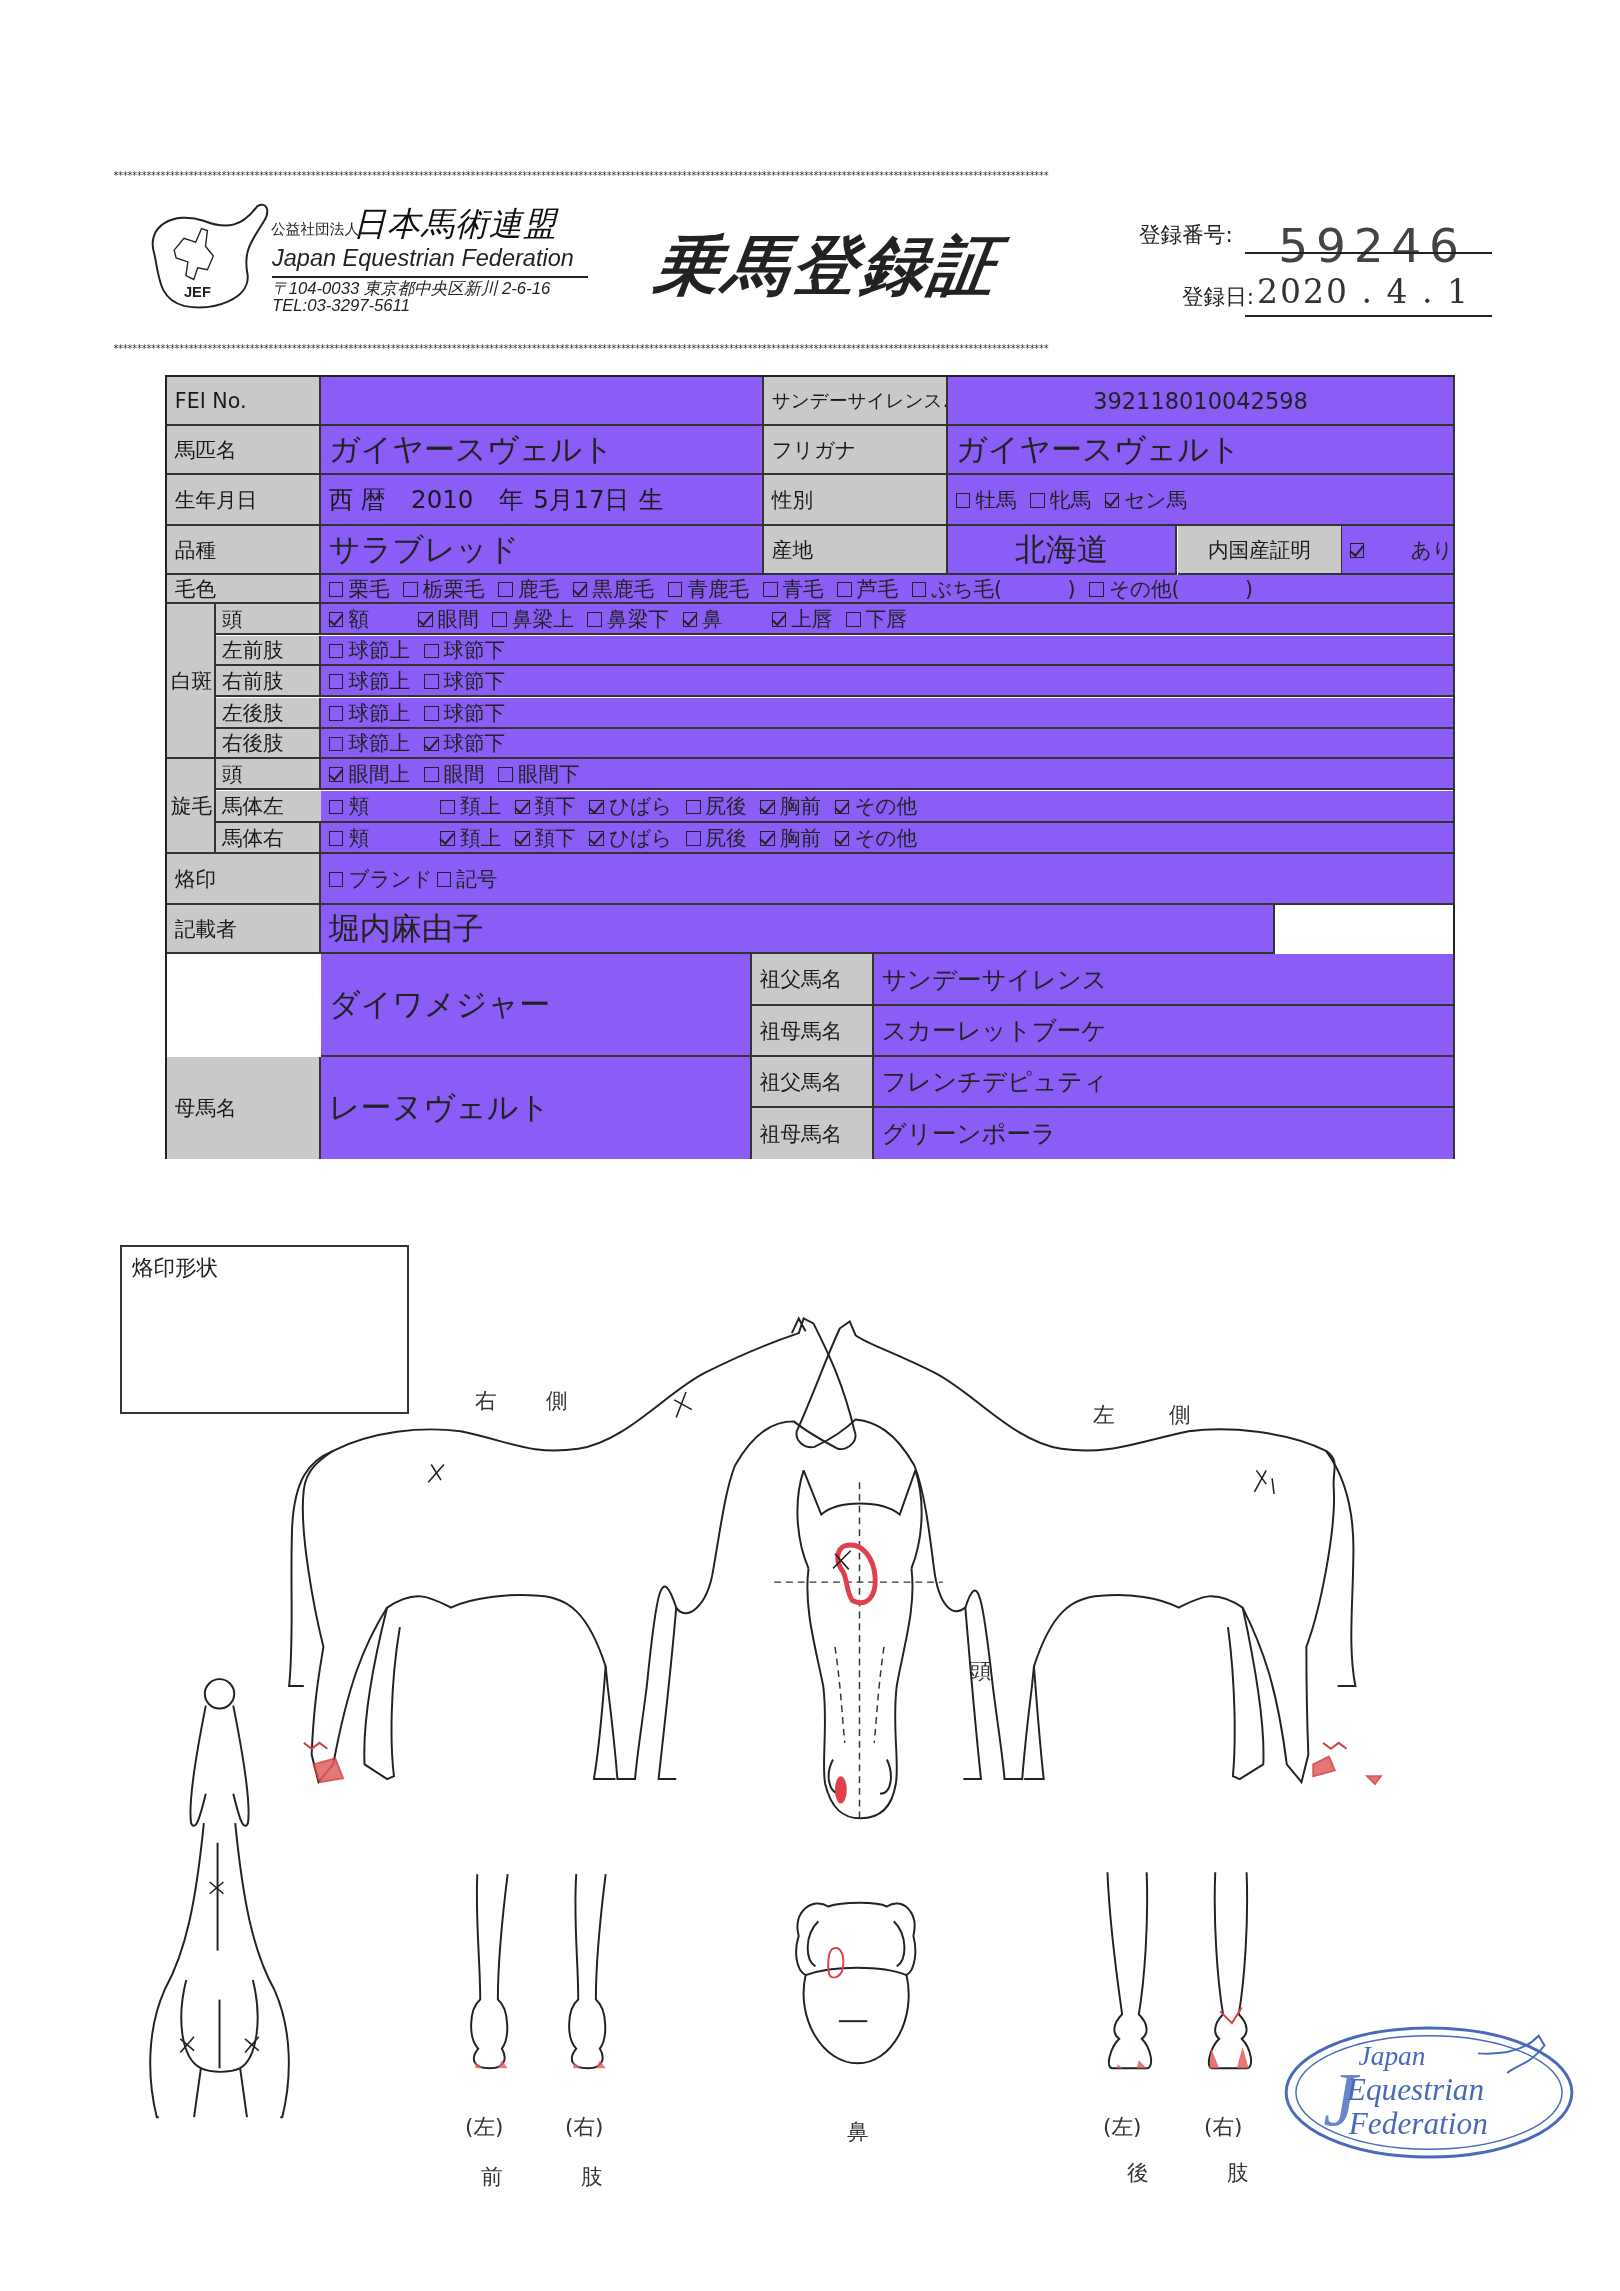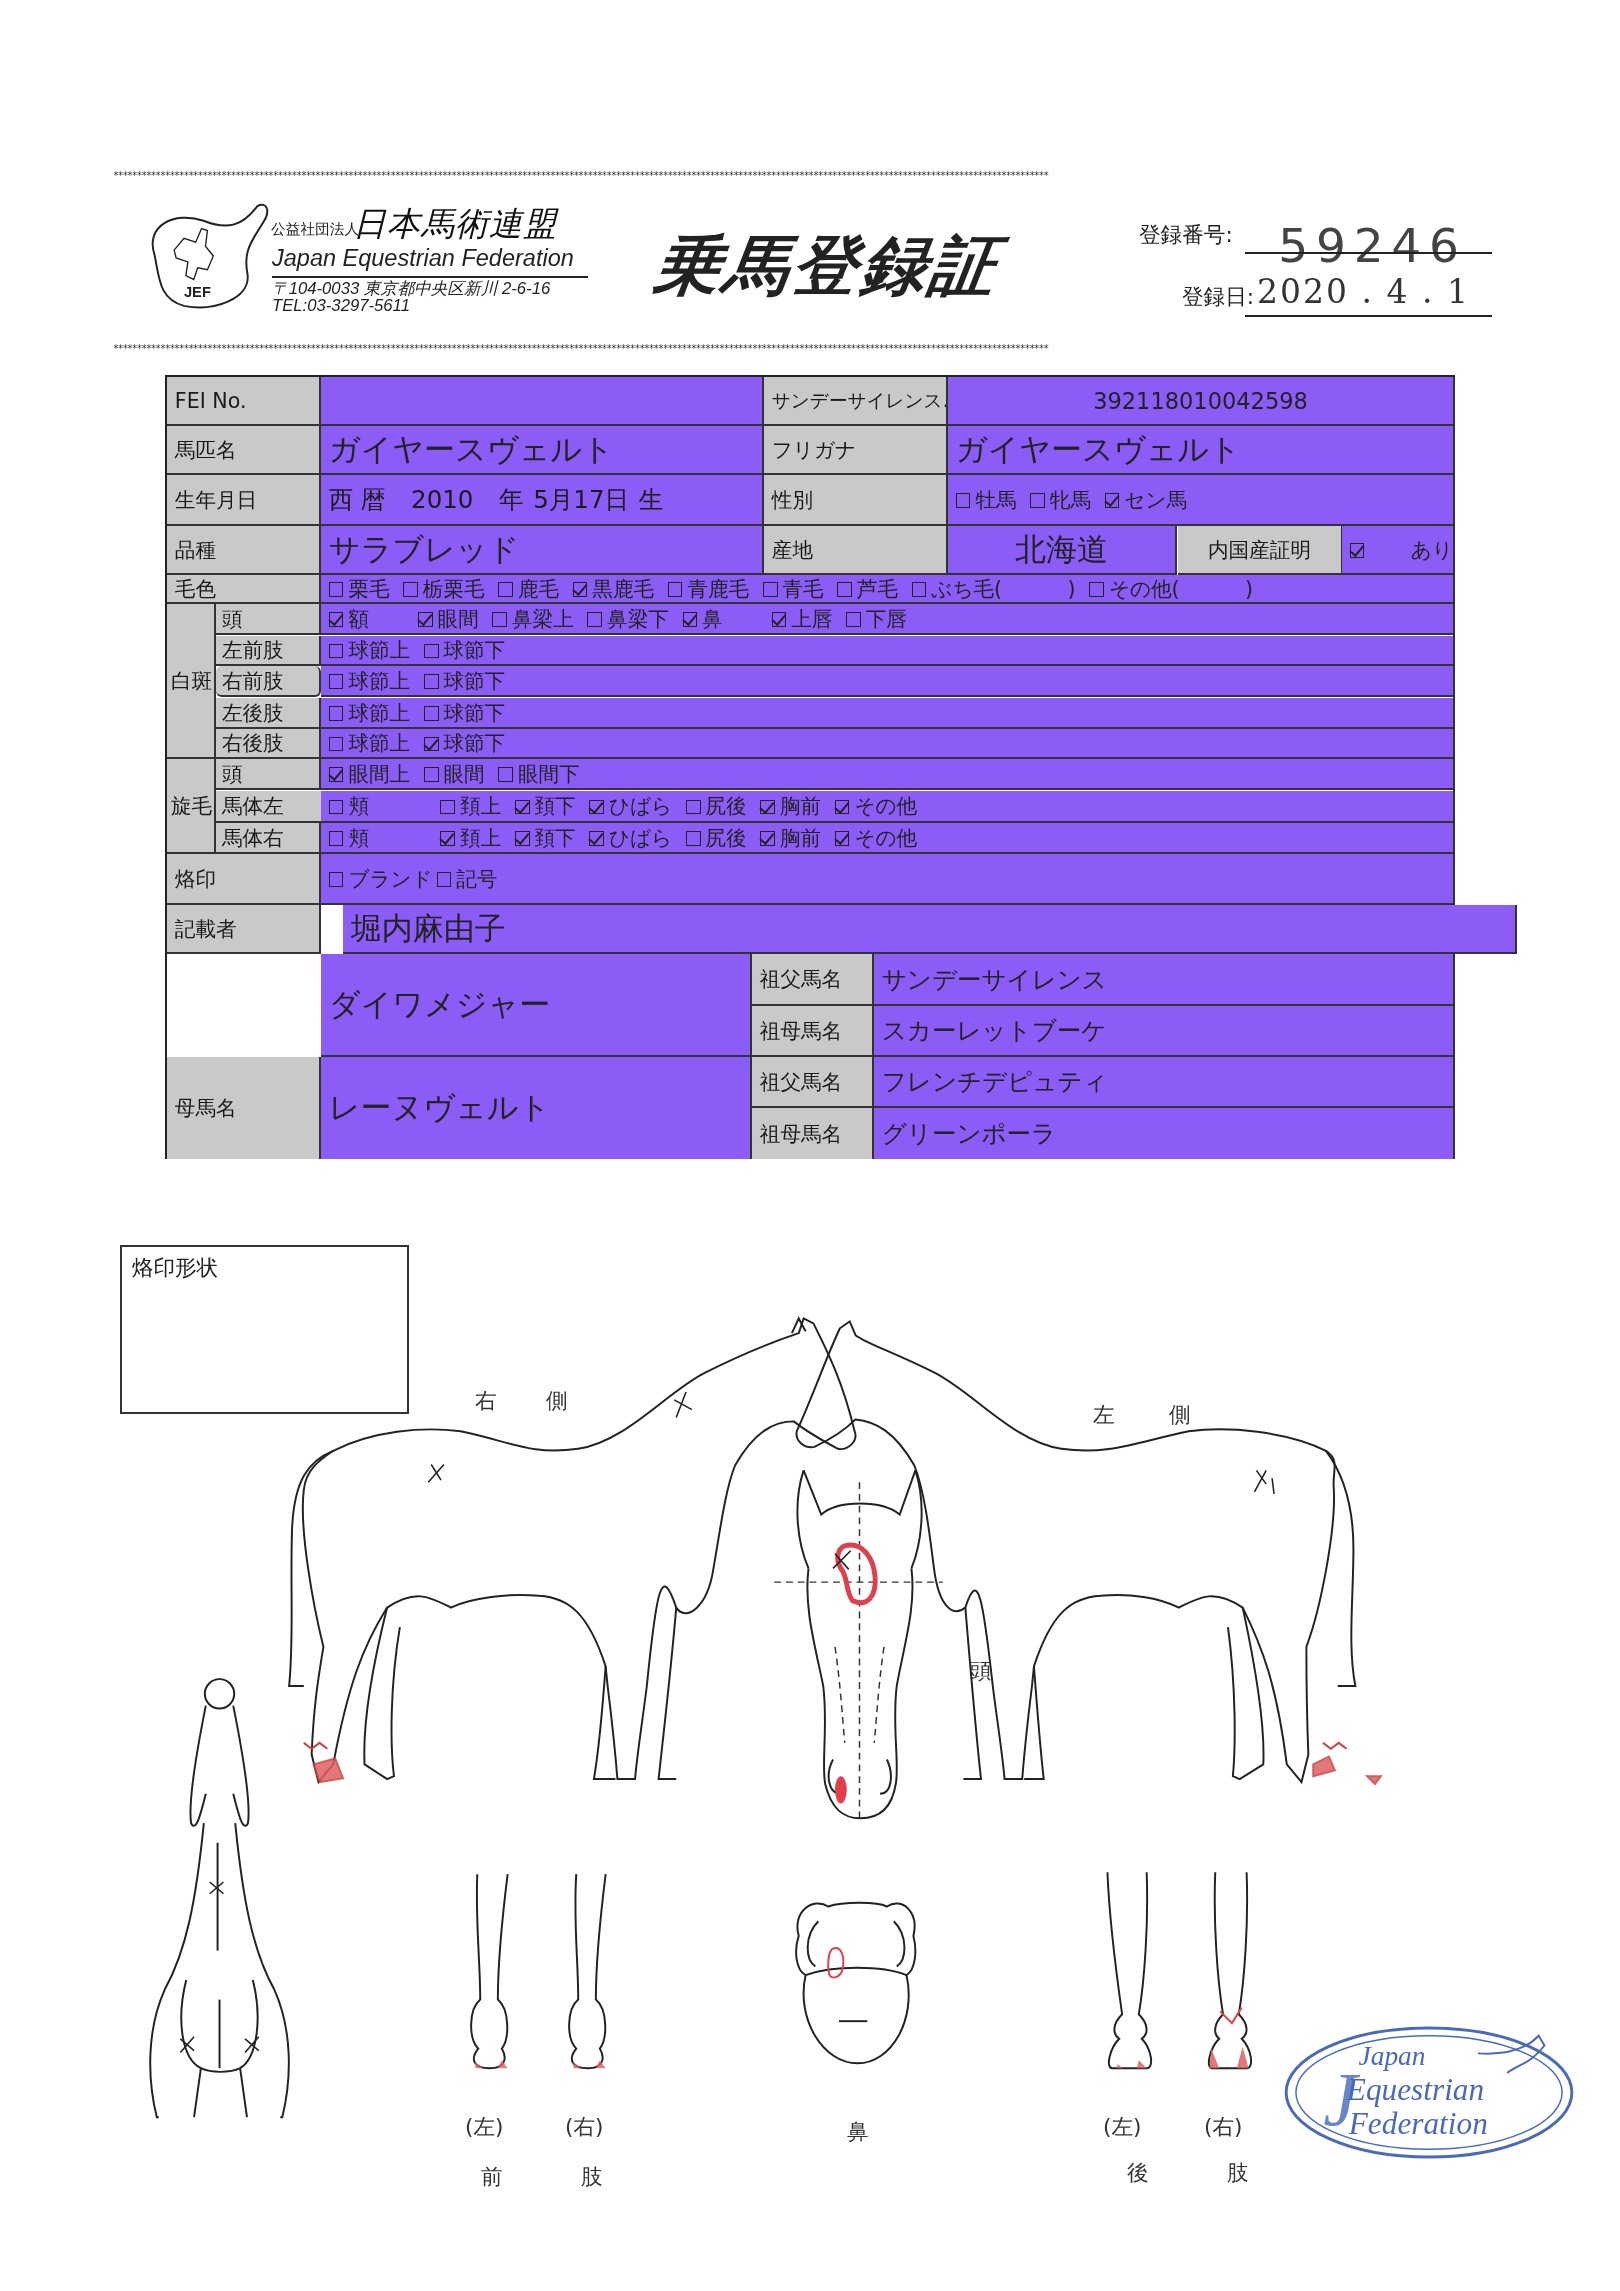--- a/index.html
+++ b/index.html
@@ -201,21 +201,21 @@
     <span class="opt">
         <span class="cb"></span>
         <span>球節上</span>
       </span>
     <span class="opt">
         <span class="cb"></span>
         <span>球節下</span>
       </span>
   </div>
 
-  <div class="cell lbl" style="left:49px;top:289px;width:105px;height:31px;padding-left:5.9px;border-radius:6px;">右前肢</div>
+  <div class="cell lbl" style="left:49px;top:289px;width:105px;height:31px;padding-left:5.9px;">右前肢</div>
   <div class="cell val chk" style="left:154px;top:289px;width:1134px;height:31px;">
     <span class="opt">
         <span class="cb"></span>
         <span>球節上</span>
       </span>
     <span class="opt">
         <span class="cb"></span>
         <span>球節下</span>
       </span>
   </div>
@@ -332,21 +332,21 @@
         <span class="cb"></span>
         <span>ブランド</span>
       </span>
     <span class="opt">
         <span class="cb"></span>
         <span>記号</span>
       </span>
   </div>
 
   <div class="cell lbl" style="left:0;top:528px;width:154px;height:49px;">記載者</div>
-  <div class="cell val big" style="left:154px;top:528px;width:1174px;height:49px;margin-left:22px;">堀内麻由子</div>
+  <div class="cell val big" style="left:154px;top:528px;width:954px;height:49px;">堀内麻由子</div>
 
   <div class="cell val big" style="left:154px;top:577px;width:431px;height:103px;">ダイワメジャー</div>
   <div class="cell lbl" style="left:585px;top:577px;width:122px;height:52px;">祖父馬名</div>
   <div class="cell val mid" style="left:707px;top:577px;width:581px;height:52px;font-size:24.5px;">サンデーサイレンス</div>
   <div class="cell lbl" style="left:585px;top:629px;width:122px;height:51px;">祖母馬名</div>
   <div class="cell val mid" style="left:707px;top:629px;width:581px;height:51px;font-size:24.5px;">スカーレットブーケ</div>
 
   <div class="cell lbl" style="left:0;top:680px;width:154px;height:102px;border-bottom:none;">母馬名</div>
   <div class="cell val big" style="left:154px;top:680px;width:431px;height:102px;border-bottom:none;">レーヌヴェルト</div>
   <div class="cell lbl" style="left:585px;top:680px;width:122px;height:51px;">祖父馬名</div>

